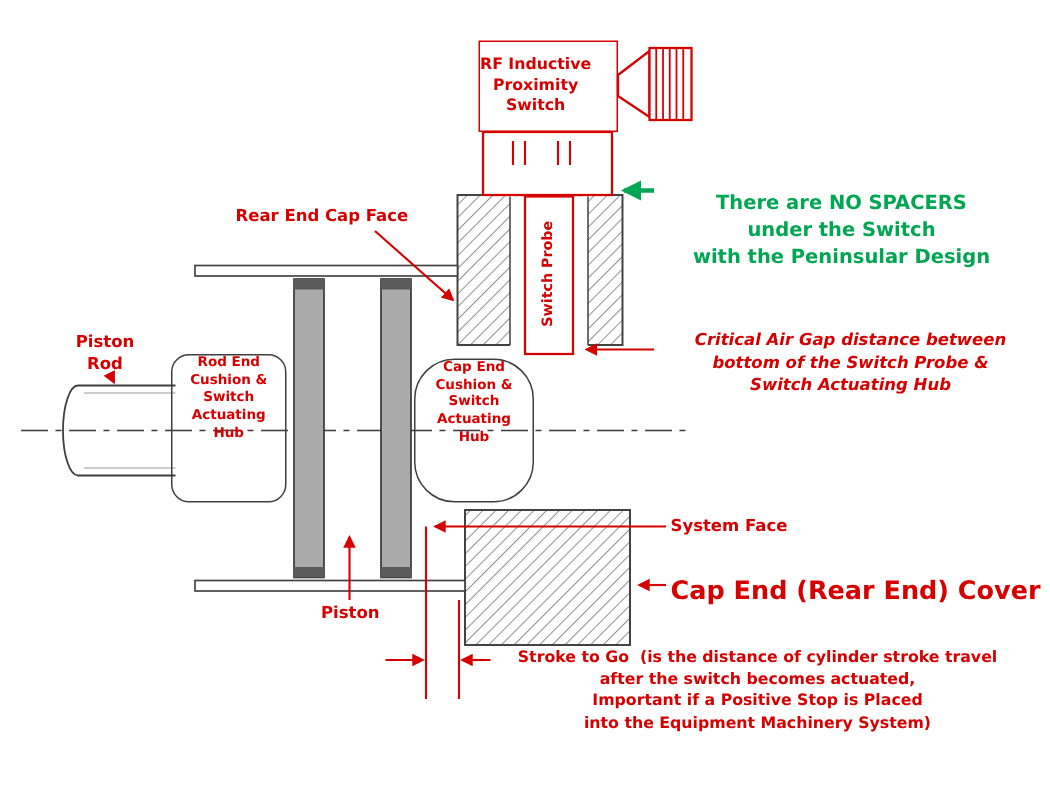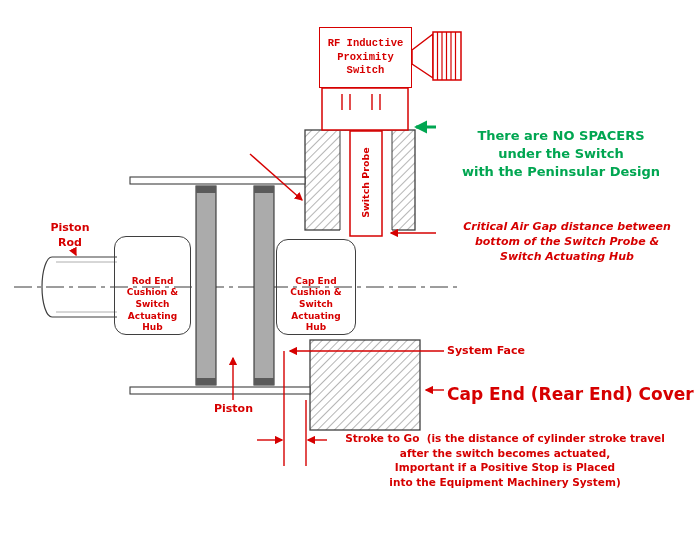--- a/index.html
+++ b/index.html
@@ -2,23 +2,23 @@
 <html style="--red: #d60000; --green: #00a651;"><head>
 <meta charset="utf-8">
 <style>
   html,body{margin:0;padding:0;background:#fff;}
   .canvas{position:relative;width:700px;height:533px;background:#ffffff;overflow:hidden;
           font-family:"DejaVu Sans","Liberation Sans",sans-serif;}
   .canvas > svg{position:absolute;left:0;top:0;}
   .lbl{position:absolute;color:var(--red,#d60000);font-weight:bold;white-space:pre;line-height:1.32;}
   .center{text-align:center;}
   .green{color:var(--green,#00a651);}
-  .boxed{position:absolute;border:1.5px solid var(--red,#d60000);display:flex;align-items:center;justify-content:center;background:transparent;font-family:Liberation Mono, monospace;}
+  .boxed{position:absolute;border:1.5px solid var(--red,#d60000);display:flex;align-items:center;justify-content:flex-start;background:transparent;}
   .boxed span{white-space:pre;text-align:center;color:var(--red,#d60000);font-weight:bold;line-height:1.3;}
-  .hub{position:absolute;border:1.3px solid #3f3f3f;border-radius:12px;display:flex;align-items:flex-end;justify-content:center;background:transparent;}
+  .hub{position:absolute;border:1.3px solid #3f3f3f;border-radius:12px;display:flex;align-items:flex-start;justify-content:center;background:transparent;}
   .hub span{white-space:pre;text-align:center;color:var(--red,#d60000);font-weight:bold;font-size:9px;line-height:1.3;}
   .vwrap{position:absolute;display:flex;align-items:center;justify-content:center;}
   .vwrap span{transform:rotate(-90deg);white-space:nowrap;color:var(--red,#d60000);font-weight:bold;font-size:9.5px;}
 </style>
 </head>
 <body>
 
 <div class="canvas">
 
   <svg width="700" height="533" viewBox="0 0 700 533">
@@ -90,36 +90,37 @@
   <div class="boxed" style="left:319px;top:27px;width:91px;height:59px;">
     <span style="font-size:10.5px;">RF Inductive
 Proximity
 Switch</span>
   </div>
 
   <div class="lbl green center" style="left:427px;top:96px;width:268px;font-size:13px;line-height:1.4;margin-top:31px;">There are NO SPACERS
 under the Switch
 with the Peninsular Design</div>
 
+  <div class="lbl" style="left:157px;top:137px;font-size:11px;">Rear End Cap Face</div>
 
   <div class="vwrap" style="left:349px;top:130px;width:33px;height:105px;">
     <span>Switch Probe</span>
   </div>
 
   <div class="lbl center" style="left:45px;top:221px;width:50px;font-size:11px;">Piston
 Rod</div>
 
   <div class="hub" style="left:114px;top:236px;width:75px;height:97px;">
     <span>Rod End
 Cushion &amp;
 Switch
 Actuating
 Hub</span>
   </div>
-  <div class="hub" style="left:276px;top:239px;width:78px;height:94px;">
+  <div class="hub" style="left:276px;top:239px;width:78px;height:94px;border-radius:27px;">
     <span>Cap End
 Cushion &amp;
 Switch
 Actuating
 Hub</span>
   </div>
 
   <div class="lbl center" style="left:437px;top:220px;width:260px;font-size:11px;line-height:1.35;font-style:italic;">Critical Air Gap distance between
 bottom of the Switch Probe &amp;
 Switch Actuating Hub</div>

